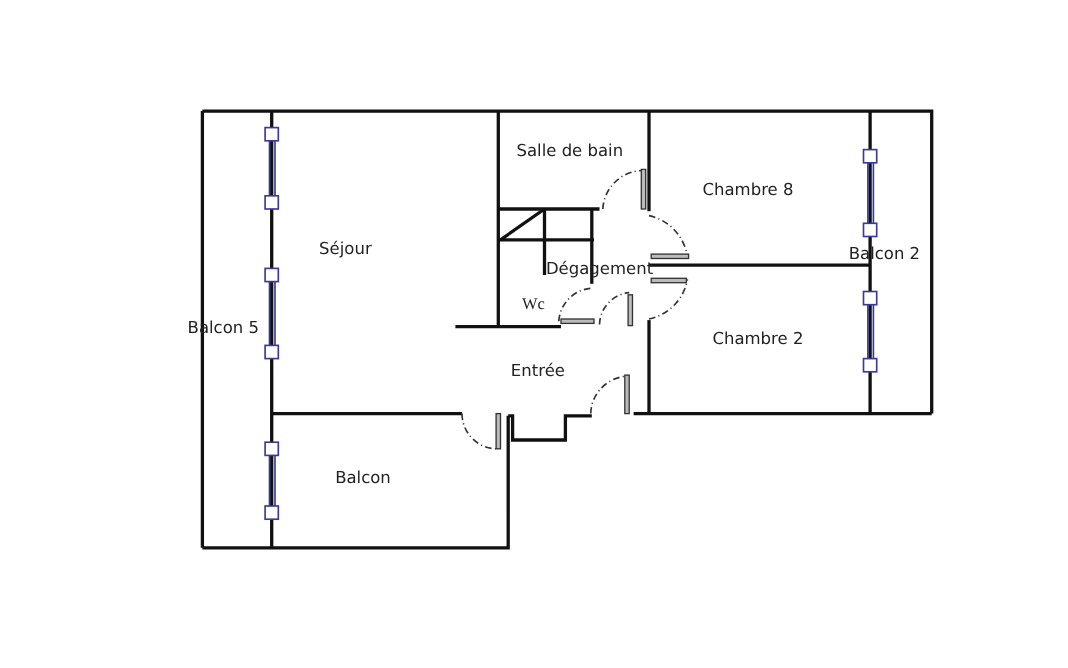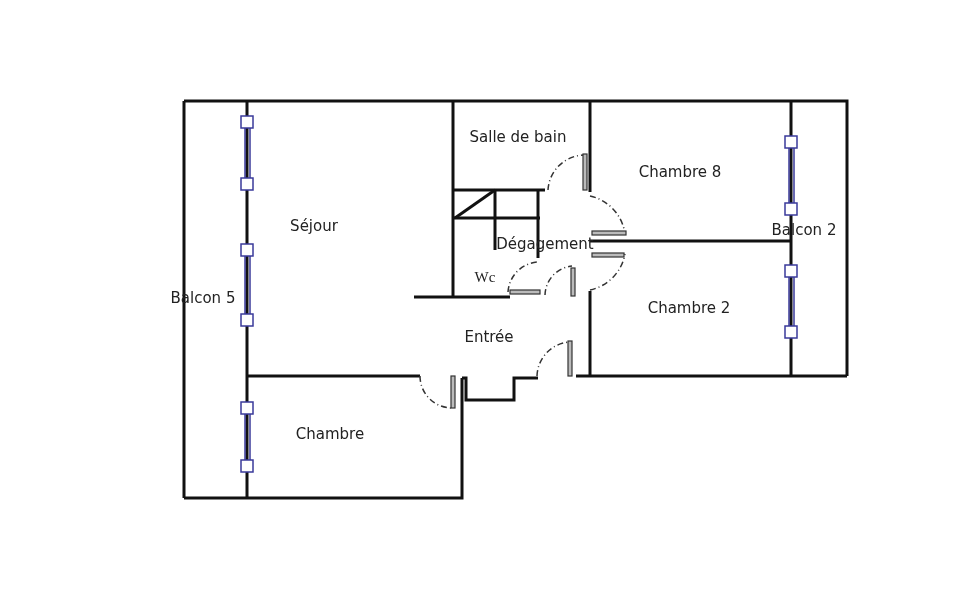--- a/index.html
+++ b/index.html
@@ -83,14 +83,14 @@
 <div id="labels">
     <div class="lbl" style="left: 314px; top: 226px;">Séjour</div>
     <div class="lbl" style="left: 518px; top: 137px;">Salle de bain</div>
     <div class="lbl" style="left: 680px; top: 172px;">Chambre 8</div>
     <div class="lbl" style="left: 545px; top: 228px; margin-top: 16px;">Dégagement</div>
     <div class="lbl" style="left: 804px; top: 230px;">Balcon 2</div>
     <div class="lbl" style="left: 485px; top: 277px; font-family: Liberation Serif, serif;">Wc</div>
     <div class="lbl" style="left: 203px; top: 298px;">Balcon 5</div>
     <div class="lbl" style="left: 689px; top: 308px; text-align: right;">Chambre 2</div>
     <div class="lbl" style="left: 489px; top: 337px;">Entrée</div>
-    <div class="lbl" style="left: 330px; top: 434px;">Chambre</div>
+    <div class="lbl" style="left: 330px; top: 434px;">Balcon</div>
   </div>
 
 </body></html>

